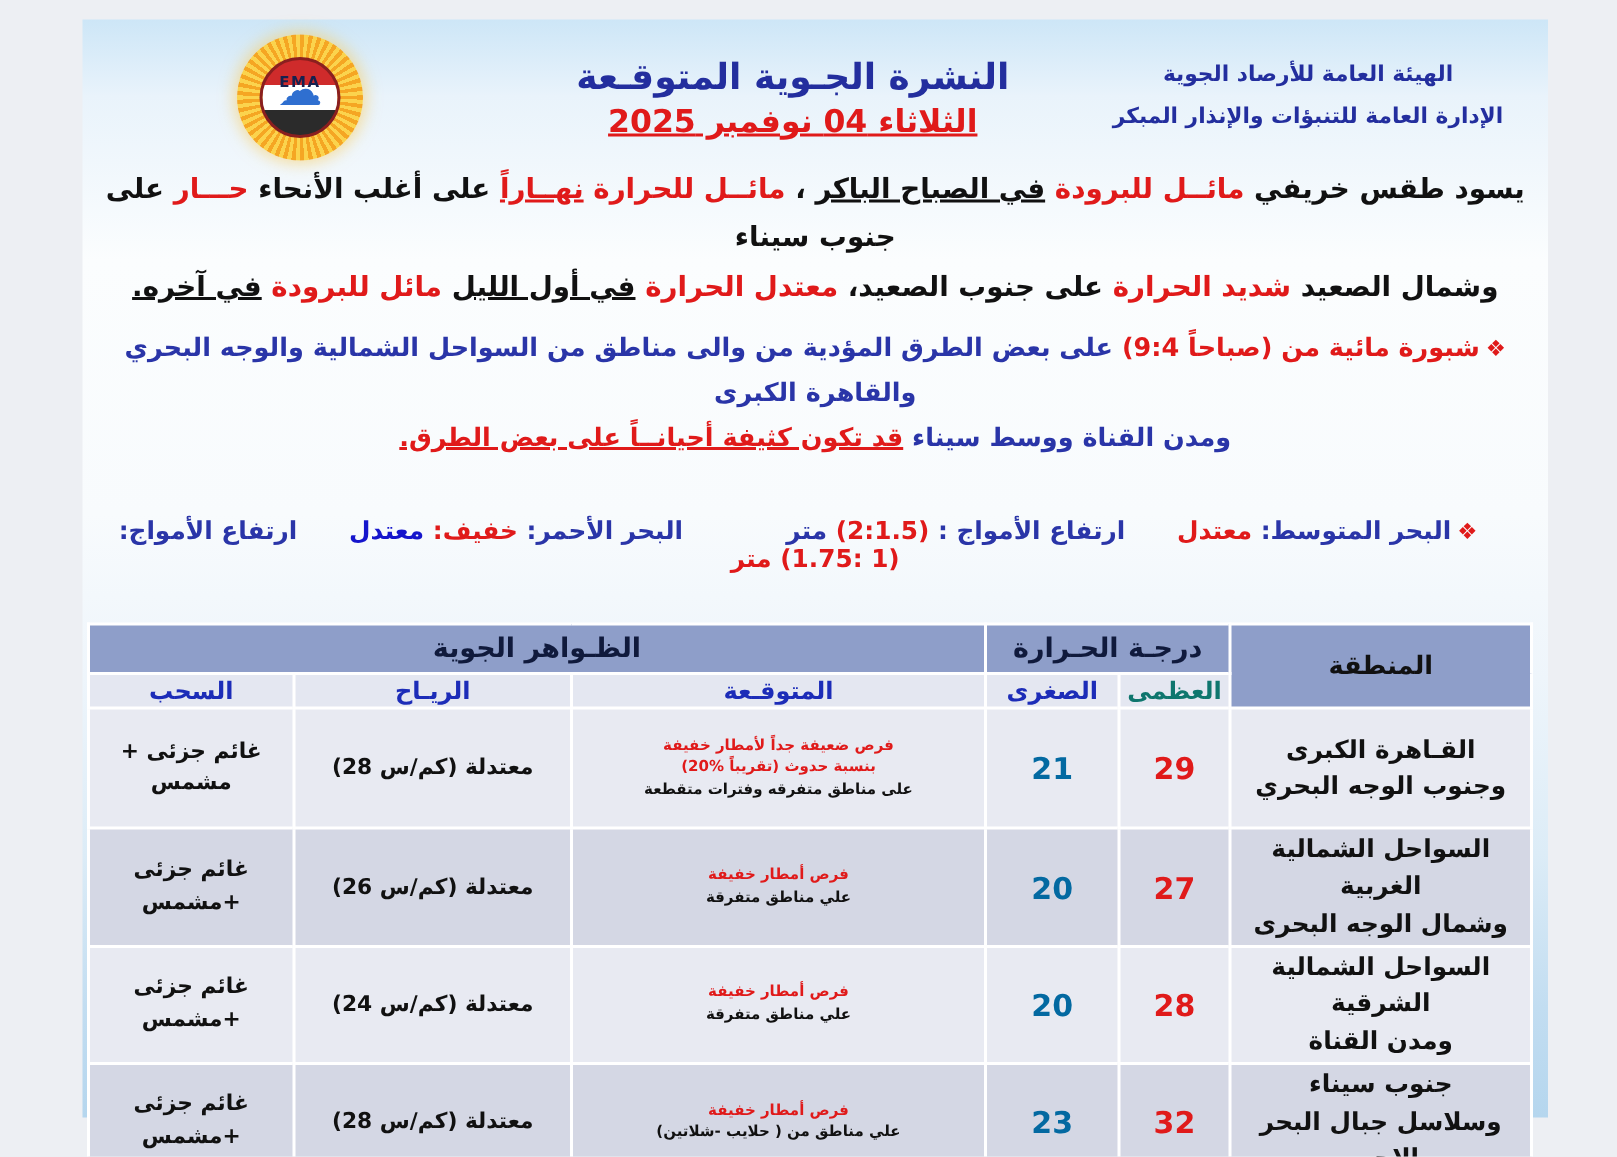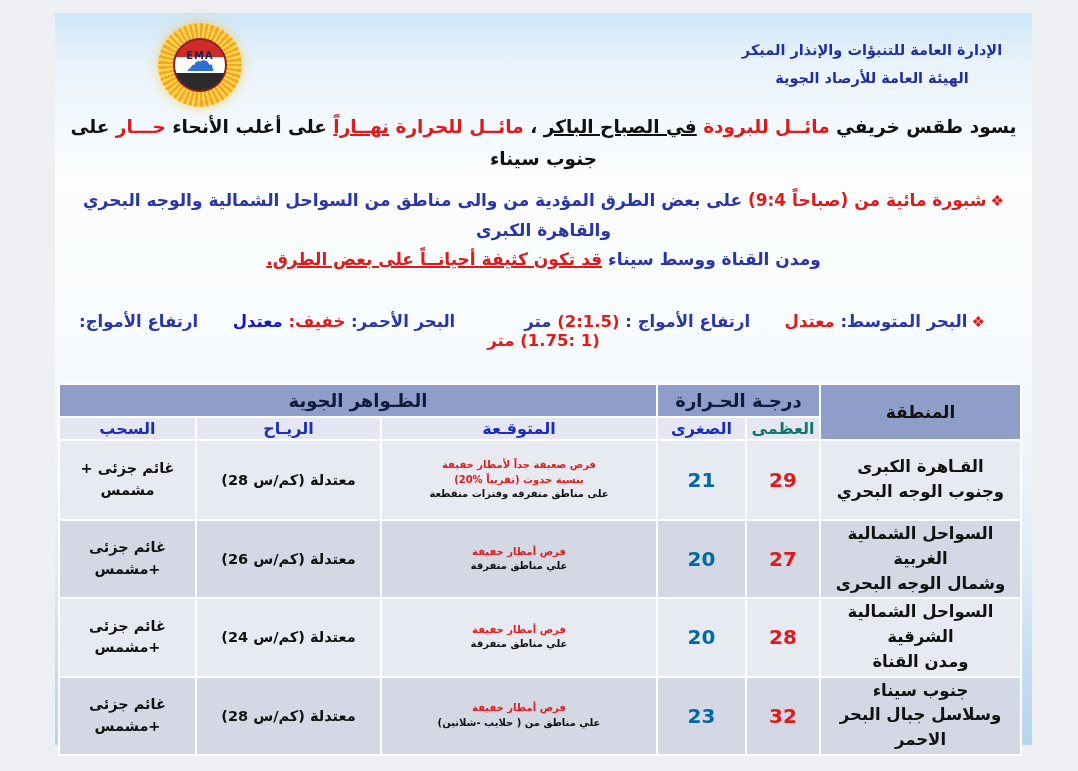--- a/index.html
+++ b/index.html
@@ -66,37 +66,40 @@
   td.wind{font-size:14.5px;color:#111;}
   td.clouds{font-size:14.5px;color:#111;white-space:pre-line;line-height:1.5;}
 </style>
 </head>
 <body>
 
 <div class="card">
 
   <div class="hdr">
     <div class="hdr-org">
+      <div>الهيئة العامة للأرصاد الجوية</div>
       <div>الإدارة العامة للتنبؤات والإنذار المبكر</div>
-      <div>الهيئة العامة للأرصاد الجوية</div>
     </div>
     <div class="hdr-title">
+      <div class="title-main">النشرة الجـوية المتوقـعة</div>
+      <div class="title-date">الثلاثاء 04 نوفمبر 2025</div>
     </div>
     <div class="hdr-logo">
       <div class="logo">
         <div class="logo-inner">
           <span class="logo-ema">EMA</span>
           <span class="logo-cloud">☁</span>
         </div>
       </div>
     </div>
   </div>
 
   <div class="para summary">
     <div><span class="seg c-black">يسود طقس خريفي </span><span class="seg c-red">مائــل للبرودة </span><span class="seg c-black u">في الصباح الباكر</span><span class="seg c-black"> ، </span><span class="seg c-red">مائــل للحرارة </span><span class="seg c-red u">نهــاراً</span><span class="seg c-black"> على أغلب الأنحاء </span><span class="seg c-red">حـــار </span><span class="seg c-black">على جنوب سيناء</span></div>
+    <div><span class="seg c-black">وشمال الصعيد </span><span class="seg c-red">شديد الحرارة </span><span class="seg c-black">على جنوب الصعيد، </span><span class="seg c-red">معتدل الحرارة </span><span class="seg c-black u">في أول الليل</span><span class="seg c-black"> </span><span class="seg c-red">مائل للبرودة </span><span class="seg c-black u">في آخره.</span></div>
   </div>
 
   <div class="para fog">
     <div><span class="diamond">❖</span><span><span class="seg c-red">شبورة مائية من </span><span class="seg c-red ltr">(9:4 صباحاً)</span><span class="seg c-navy"> على بعض الطرق المؤدية من والى مناطق من السواحل الشمالية والوجه البحري والقاهرة الكبرى</span></span></div>
     <div><span class="seg c-navy">ومدن القناة ووسط سيناء </span><span class="seg c-red u">قد تكون كثيفة أحيانــاً على بعض الطرق.</span></div>
   </div>
 
   <div class="para seas">
     <span class="diamond">❖</span><span><span class="seg c-navy">البحر المتوسط: </span><span class="seg c-red">معتدل</span><span class="seg c-navy">      ارتفاع الأمواج : </span><span class="seg c-red ltr">(2:1.5)</span><span class="seg c-navy"> متر</span><span class="seg c-navy">            البحر الأحمر: </span><span class="seg c-red">خفيف: </span><span class="seg c-blue">معتدل</span><span class="seg c-navy">      ارتفاع الأمواج: </span><span class="seg c-red ltr">(1.75: 1)</span><span class="seg c-red"> متر</span></span>
   </div>

